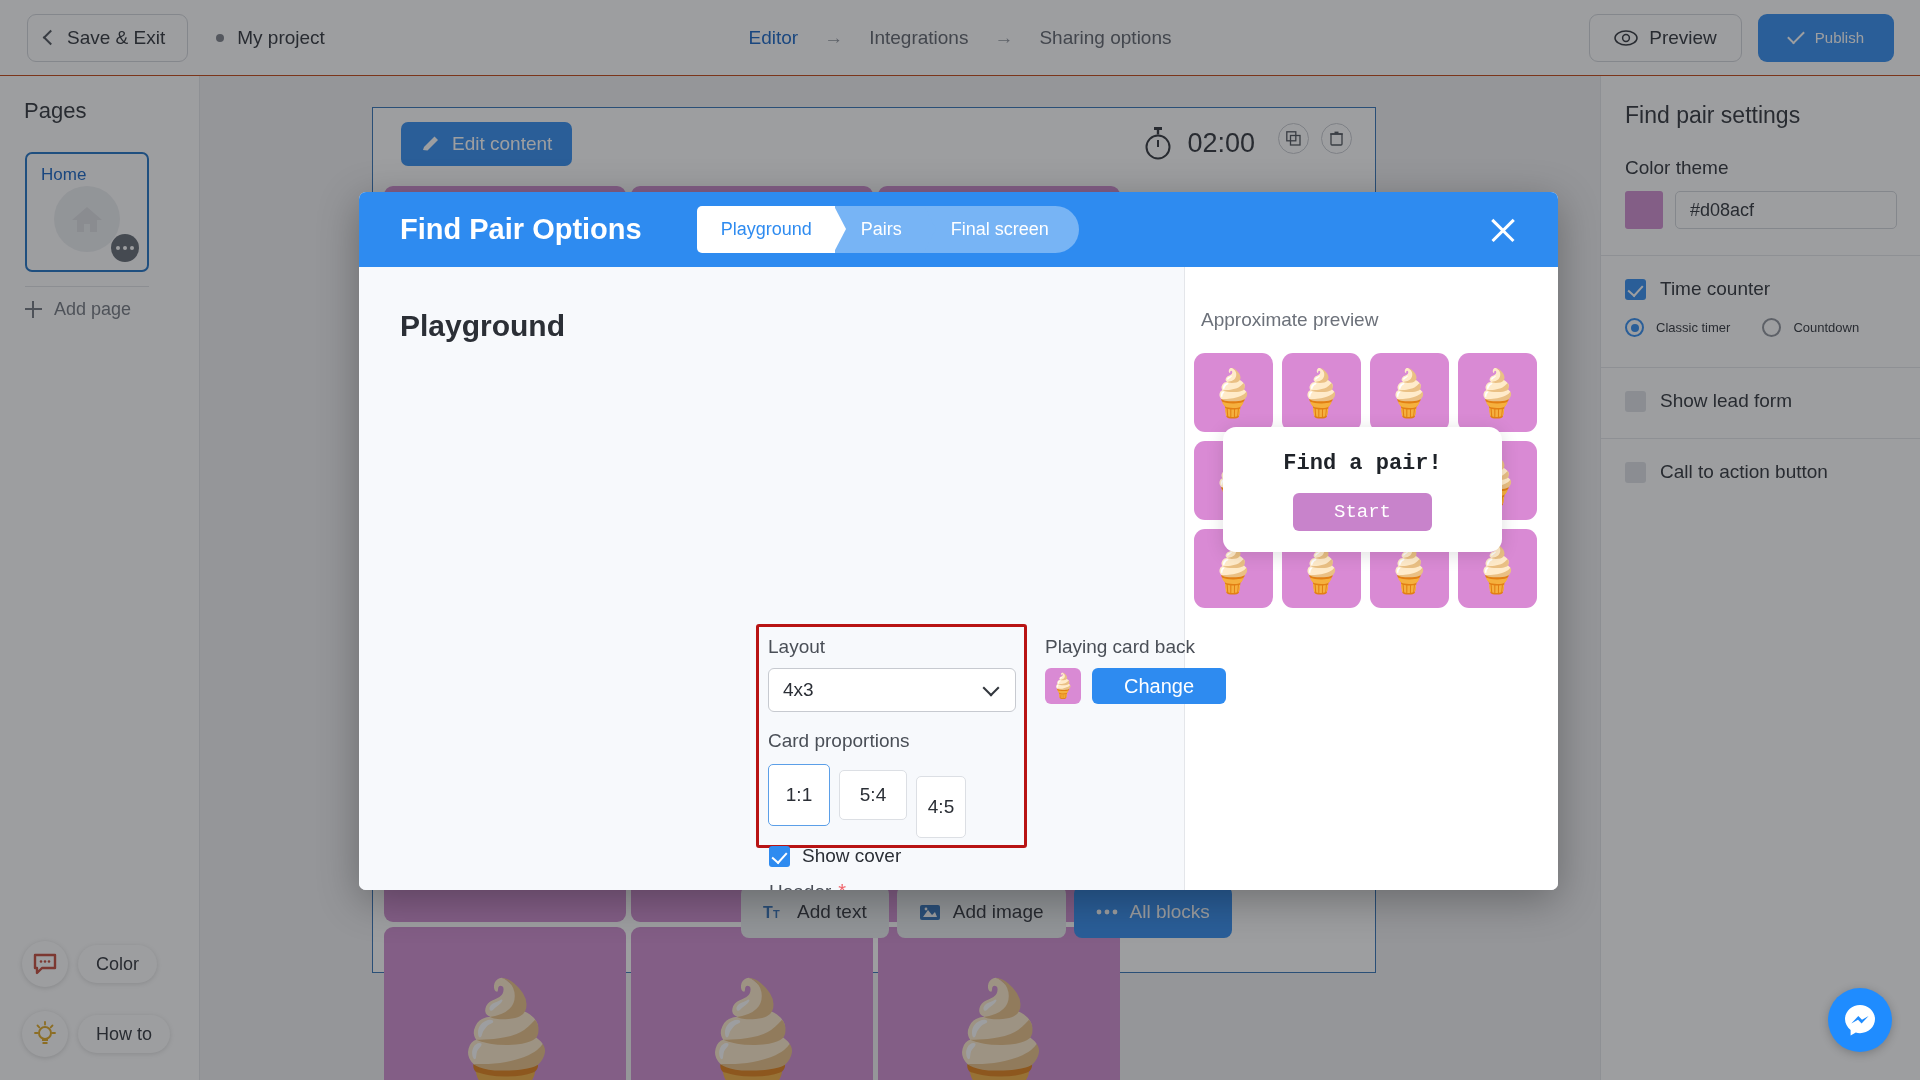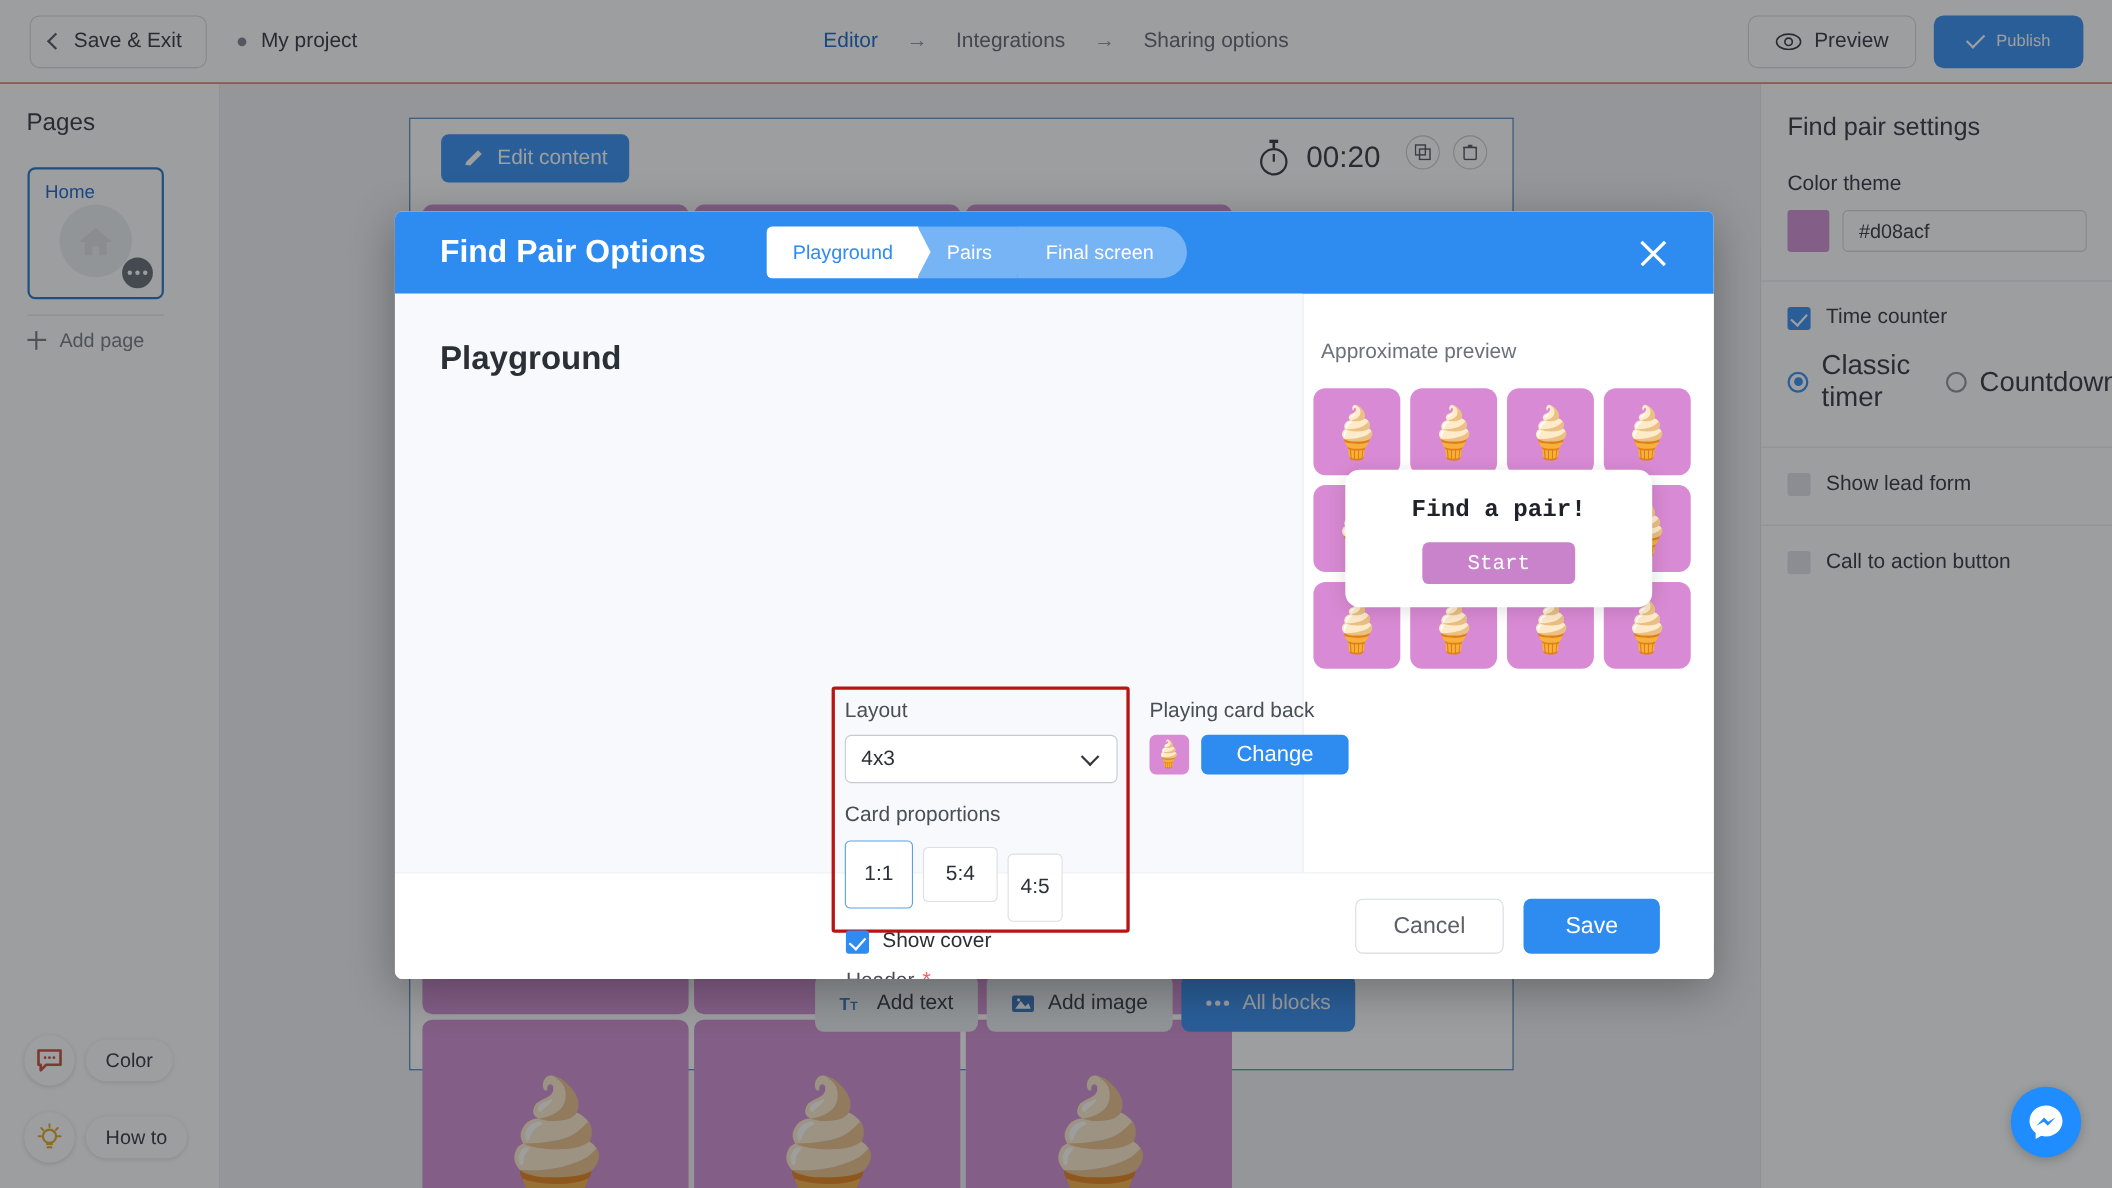--- a/index.html
+++ b/index.html
@@ -122,21 +122,21 @@
   .color-row{ display:flex;align-items:center;gap:12px;margin:12px 0 0 24px;}
   .swatch{ width:38px;height:38px;border-radius:3px;background:#d08acf;cursor:pointer;}
   .hexfield{ width:222px;height:38px;border:1px solid #d2d5da;border-radius:5px;background:#fff;
              display:flex;align-items:center;padding-left:14px;font-size:18px;color:#2b2f36;}
   .rb-sep{ width:320px;height:1px;background:#e4e6ea;margin-top:26px;}
   .rb-item{ display:flex;align-items:center;gap:14px;margin:22px 0 0 24px;font-size:19px;color:#2b2f36;}
   .cbx{ width:21px;height:21px;border-radius:3px;background:#dfe1e5;flex:none;}
   .cbx.on{ background:#2e8bf0;position:relative;}
   .cbx.on:after{content:"";position:absolute;left:6px;top:3px;width:7px;height:12px;
                 border-right:2.4px solid #fff;border-bottom:2.4px solid #fff;transform:rotate(42deg);}
-  .radio-row{ display:flex;align-items:center;gap:32px;margin:18px 0 0 24px;font-size:25px;color:#2b2f36;}
+  .radio-row{ display:flex;align-items:center;gap:32px;margin:18px 0 0 24px;font-size:13px;color:#2b2f36;}
   .radio-row .ritem{display:flex;align-items:center;gap:12px;cursor:pointer;}
   .rd{ width:19px;height:19px;border-radius:50%;border:2px solid #8c9199;flex:none;}
   .rd.on{ border-color:#2e8bf0;position:relative;}
   .rd.on:after{content:"";position:absolute;left:3.5px;top:3.5px;width:8px;height:8px;border-radius:50%;background:#2e8bf0;}
 
   
   #overlay{ position:absolute;inset:0;background:rgba(38,40,44,.45); z-index:20;}
   #modal{
     position:absolute; left:359px; top:192px; width:1199px; height:698px;
     background:#f7f9fc; border-radius:7px; z-index:30;
@@ -320,21 +320,21 @@
   <div class="block">
     <div class="block-head">
       <div class="moves">Moves: 0</div>
       <div class="timer">
         <svg width="30" height="34" viewBox="0 0 30 34">
           <circle cx="15" cy="21" r="11.5" fill="none" stroke="#2b2f36" stroke-width="2"></circle>
           <line x1="15" y1="21" x2="15" y2="14" stroke="#2b2f36" stroke-width="2"></line>
           <rect x="11" y="1" width="8" height="3" fill="#2b2f36"></rect>
           <line x1="15" y1="4" x2="15" y2="8.5" stroke="#2b2f36" stroke-width="2.4"></line>
         </svg>
-        <span>00:20</span>
+        <span>02:00</span>
       </div>
       <div class="edit-content">
         <svg width="20" height="20" viewBox="0 0 20 20">
           <path d="M2 16 L3 13 L13.5 2.5 L17 6 L6.5 16.5 Z" fill="#fff"></path>
         </svg>
         <span>Edit content</span>
       </div>
       <div class="blk-ic" style="right:66px;">
         <svg width="15" height="15" viewBox="0 0 15 15">
           <rect x="0.8" y="0.8" width="9" height="9" fill="none" stroke="#4a4f57" stroke-width="1.3"></rect>
@@ -501,24 +501,20 @@
             <div class="pcard">🍦</div>
           </div>
         <div class="prev-modal">
           <div class="prev-h">Find a pair!</div>
           <div class="prev-btn">Start</div>
         </div>
       </div>
     </div>
   </div>
 
-  <div class="m-foot">
-    <div class="btn-cancel">Cancel</div>
-    <div class="btn-save">Save</div>
-  </div>
 </div>
 
 <div id="messenger">
   <svg width="36" height="36" viewBox="0 0 36 36">
     <path d="M18 3 C9.7 3 3 9.3 3 17.1 C3 21.5 5.2 25.4 8.6 27.9 L8.6 33.5 L13.8 30.6 C15.1 31 16.5 31.2 18 31.2 C26.3 31.2 33 24.9 33 17.1 C33 9.3 26.3 3 18 3 Z" fill="#fff"></path>
     <path d="M9.3 21.4 L16.3 14 L20 17.7 L26.6 14 L19.6 21.4 L16 17.8 Z" fill="#1f8cff"></path>
   </svg>
 </div>
 
 </body></html>

